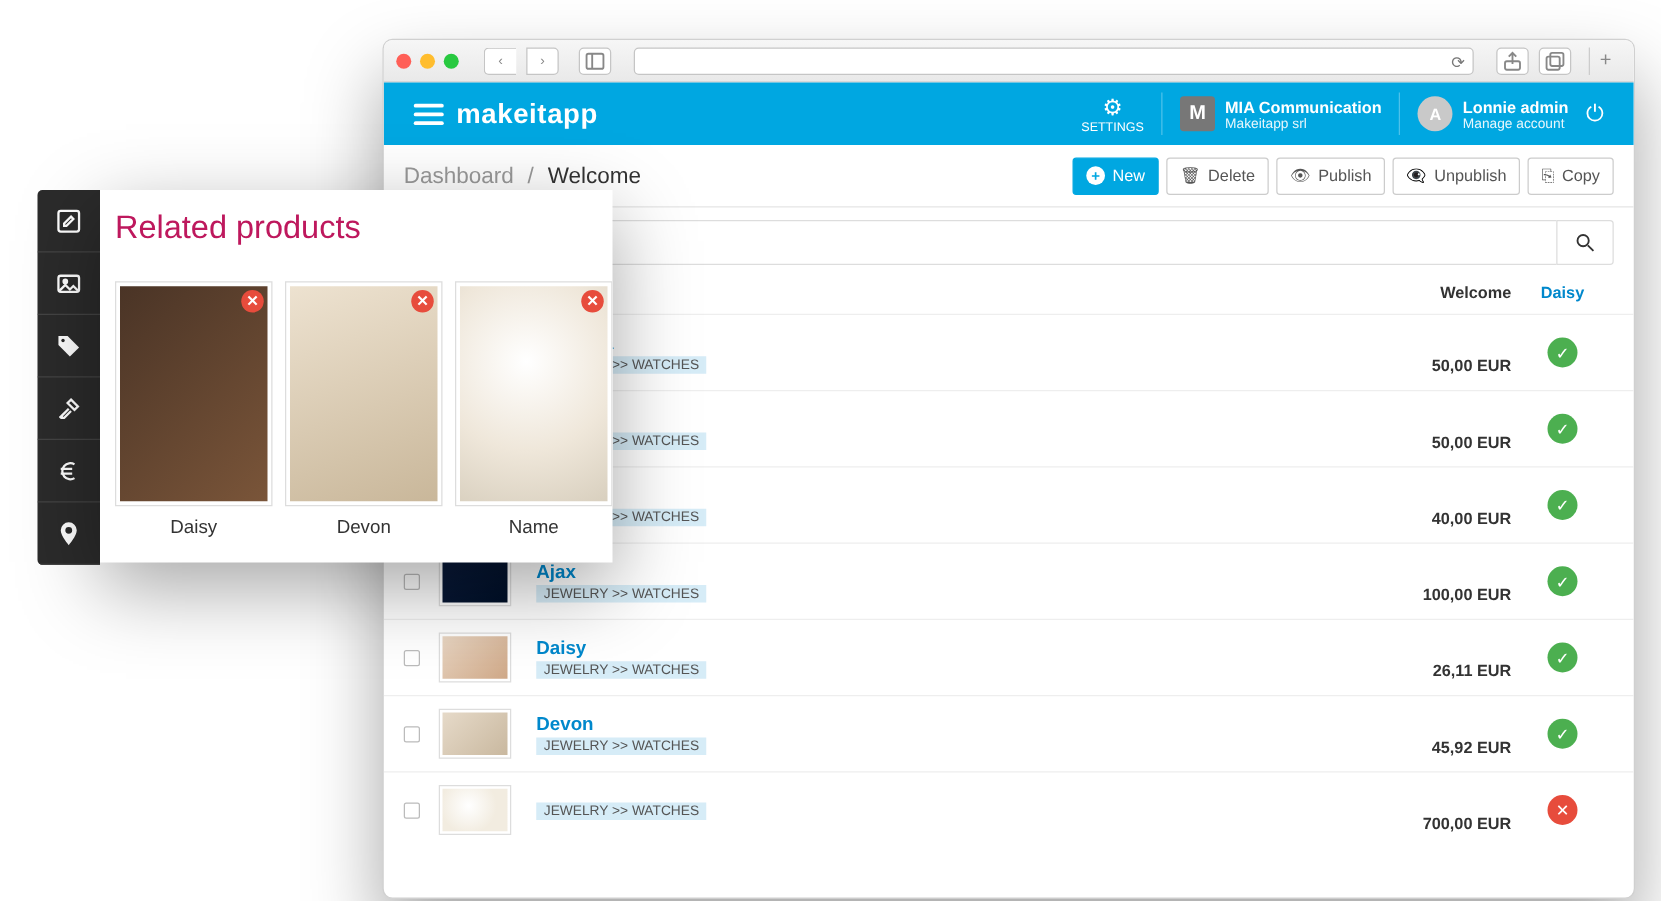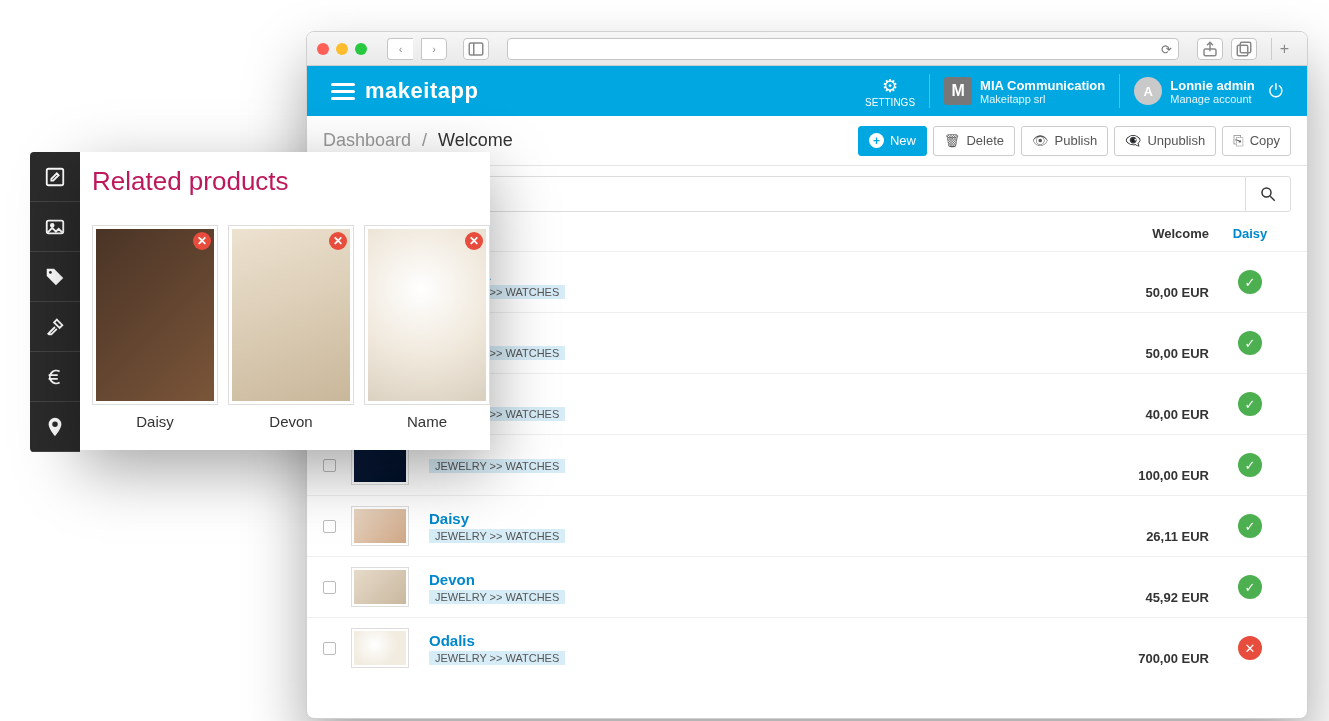--- a/index.html
+++ b/index.html
@@ -253,21 +253,21 @@
       </div>
       <div class="trow">
         <div class="c1">
           <div class="chk"></div>
         </div>
         <div class="c2">
           <div class="thumb">
             <div class="thumb-inner" style="background:linear-gradient(135deg,#0a1a3a,#001028);"></div>
           </div>
         </div>
-        <div class="c3"><span class="ptag"><b>JEWELRY</b> &gt;&gt; WATCHES</span></div>
+        <div class="c3"><div class="pname">Ajax</div><span class="ptag"><b>JEWELRY</b> &gt;&gt; WATCHES</span></div>
         <div class="c4">100,00 EUR</div>
         <div class="c5">
           <div class="status-badge ok">✓</div>
         </div>
       </div>
       <div class="trow">
         <div class="c1">
           <div class="chk"></div>
         </div>
         <div class="c2">
@@ -298,21 +298,21 @@
       </div>
       <div class="trow">
         <div class="c1">
           <div class="chk"></div>
         </div>
         <div class="c2">
           <div class="thumb">
             <div class="thumb-inner" style="background:radial-gradient(circle at 40% 40%,#fff,#f2ece0 60%);"></div>
           </div>
         </div>
-        <div class="c3"><div class="pname">Odalis</div><span class="ptag"><b>JEWELRY</b> &gt;&gt; WATCHES</span></div>
+        <div class="c3"><span class="ptag"><b>JEWELRY</b> &gt;&gt; WATCHES</span></div>
         <div class="c4">700,00 EUR</div>
         <div class="c5">
           <div class="status-badge bad">✕</div>
         </div>
       </div>
     </div>
 </div>
 
 <div class="sidepanel" id="sidepanel">
     <div class="sideitem">

